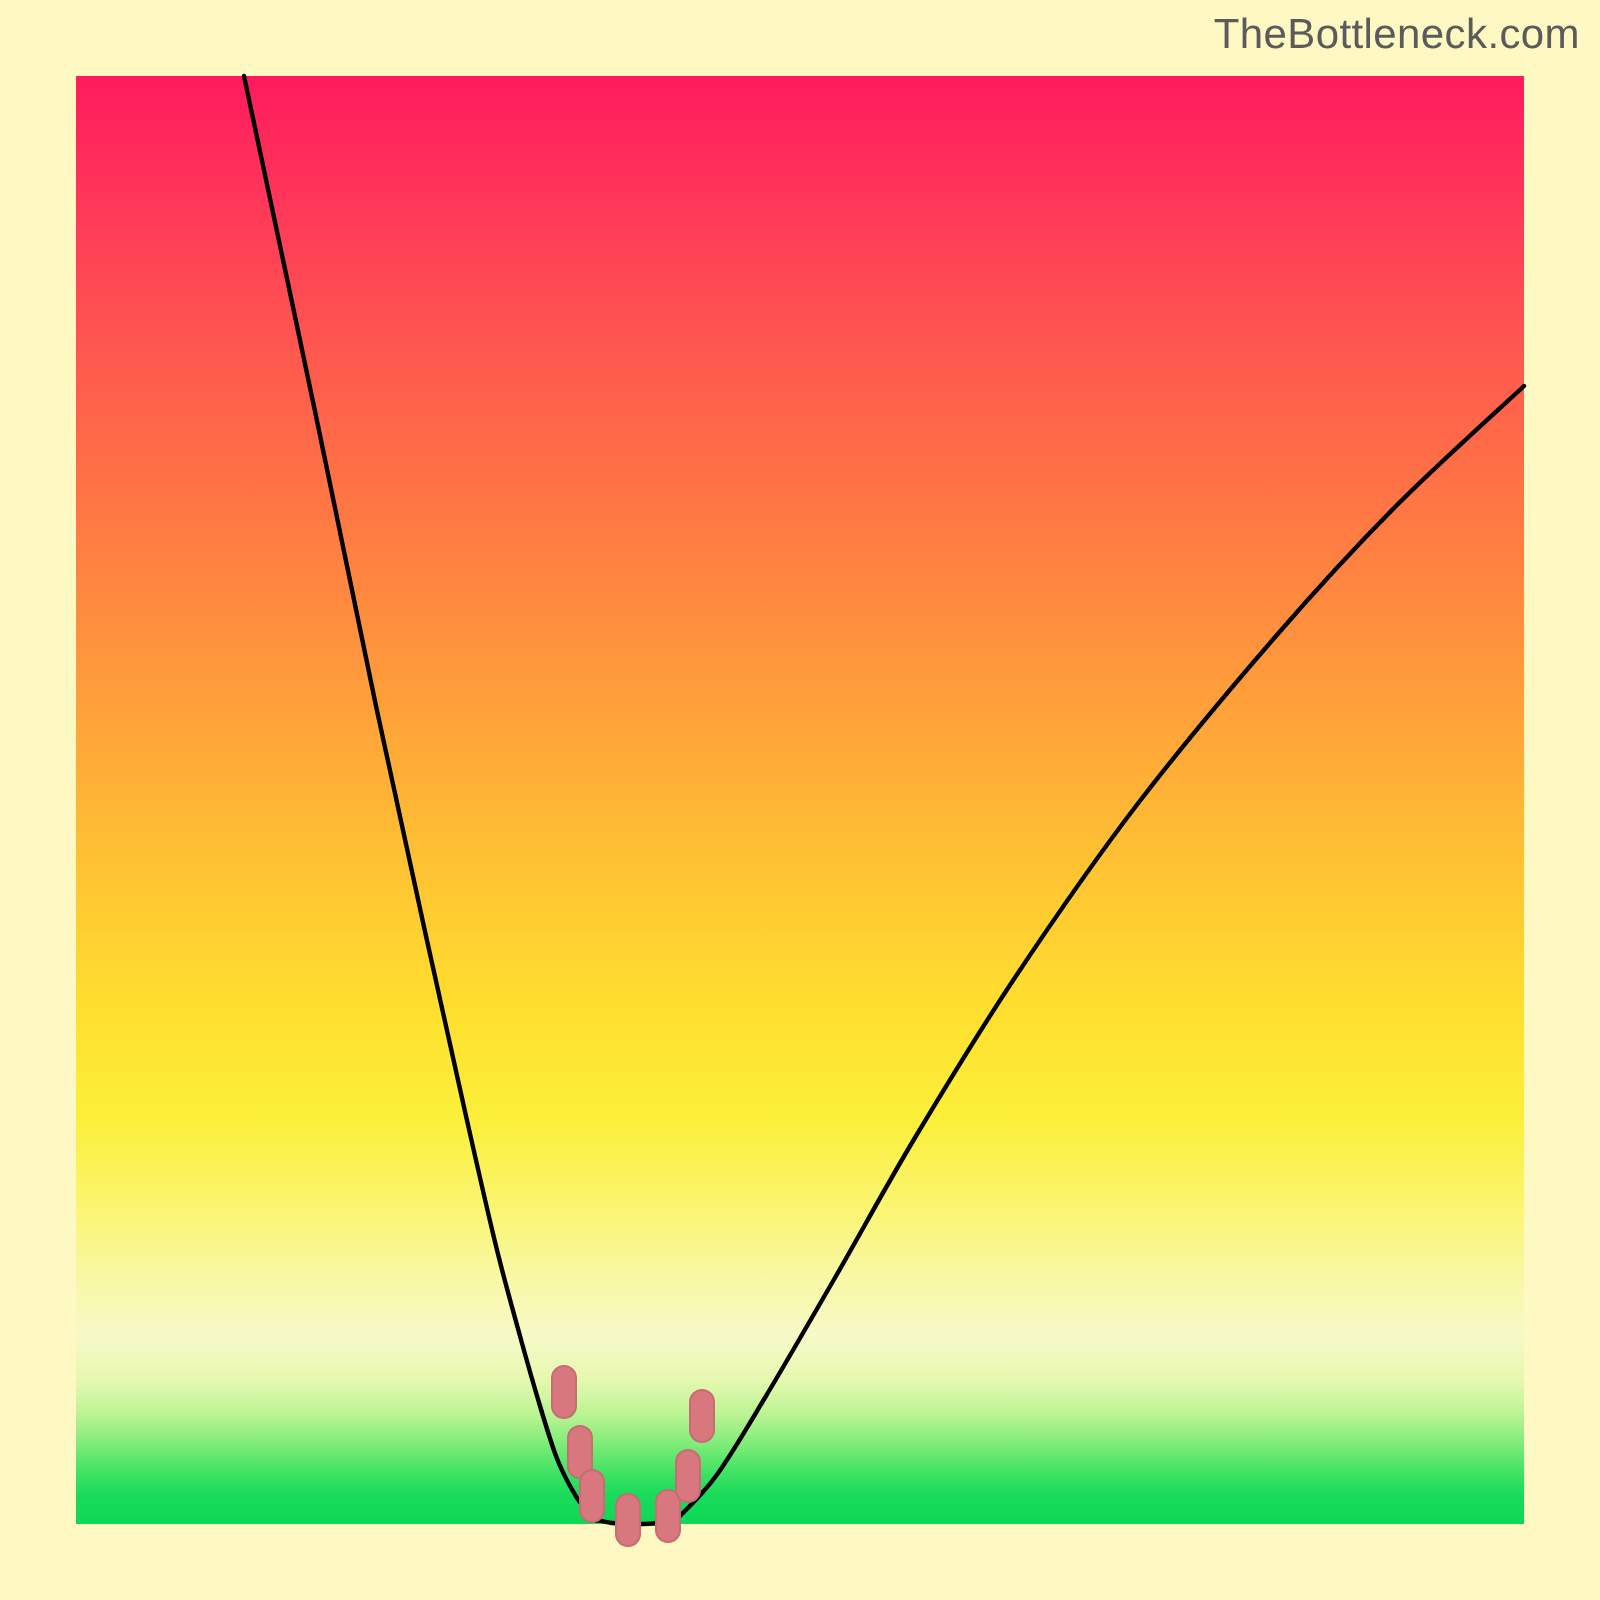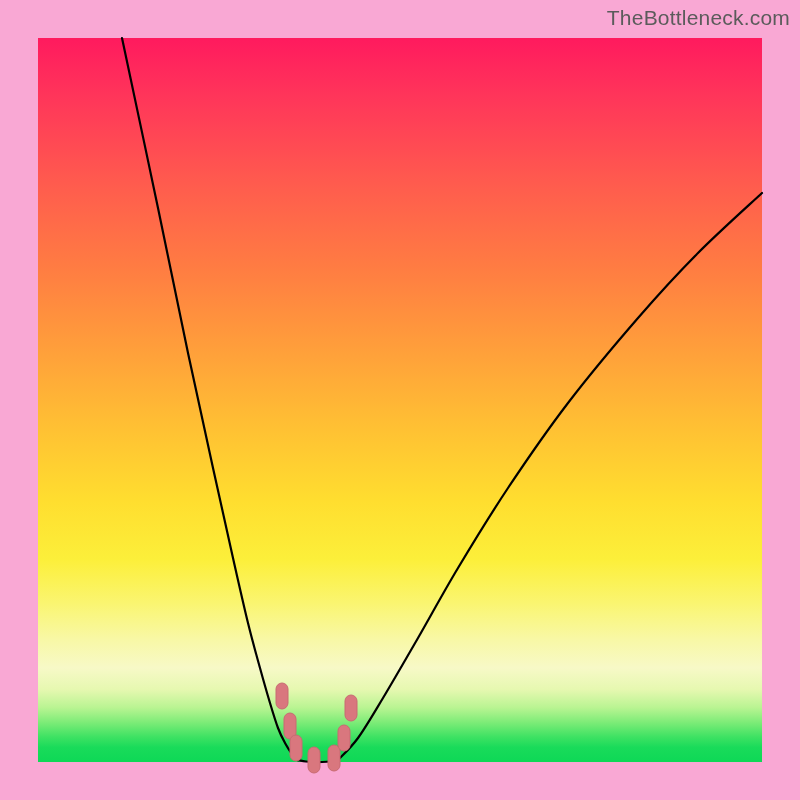--- a/index.html
+++ b/index.html
@@ -10,21 +10,21 @@
     background: #000;
     overflow: hidden;
     font-family: Arial, Helvetica, sans-serif;
   }
   .frame {
     position: absolute;
     left: 0;
     top: 0;
     width: 800px;
     height: 800px;
-    background: #f9a8d4;
+    background: #fef9c3;
   }
   .plot {
     position: absolute;
     left: 38px;
     top: 38px;
     width: 724px;
     height: 724px;
     
     background: linear-gradient(
       to bottom,

